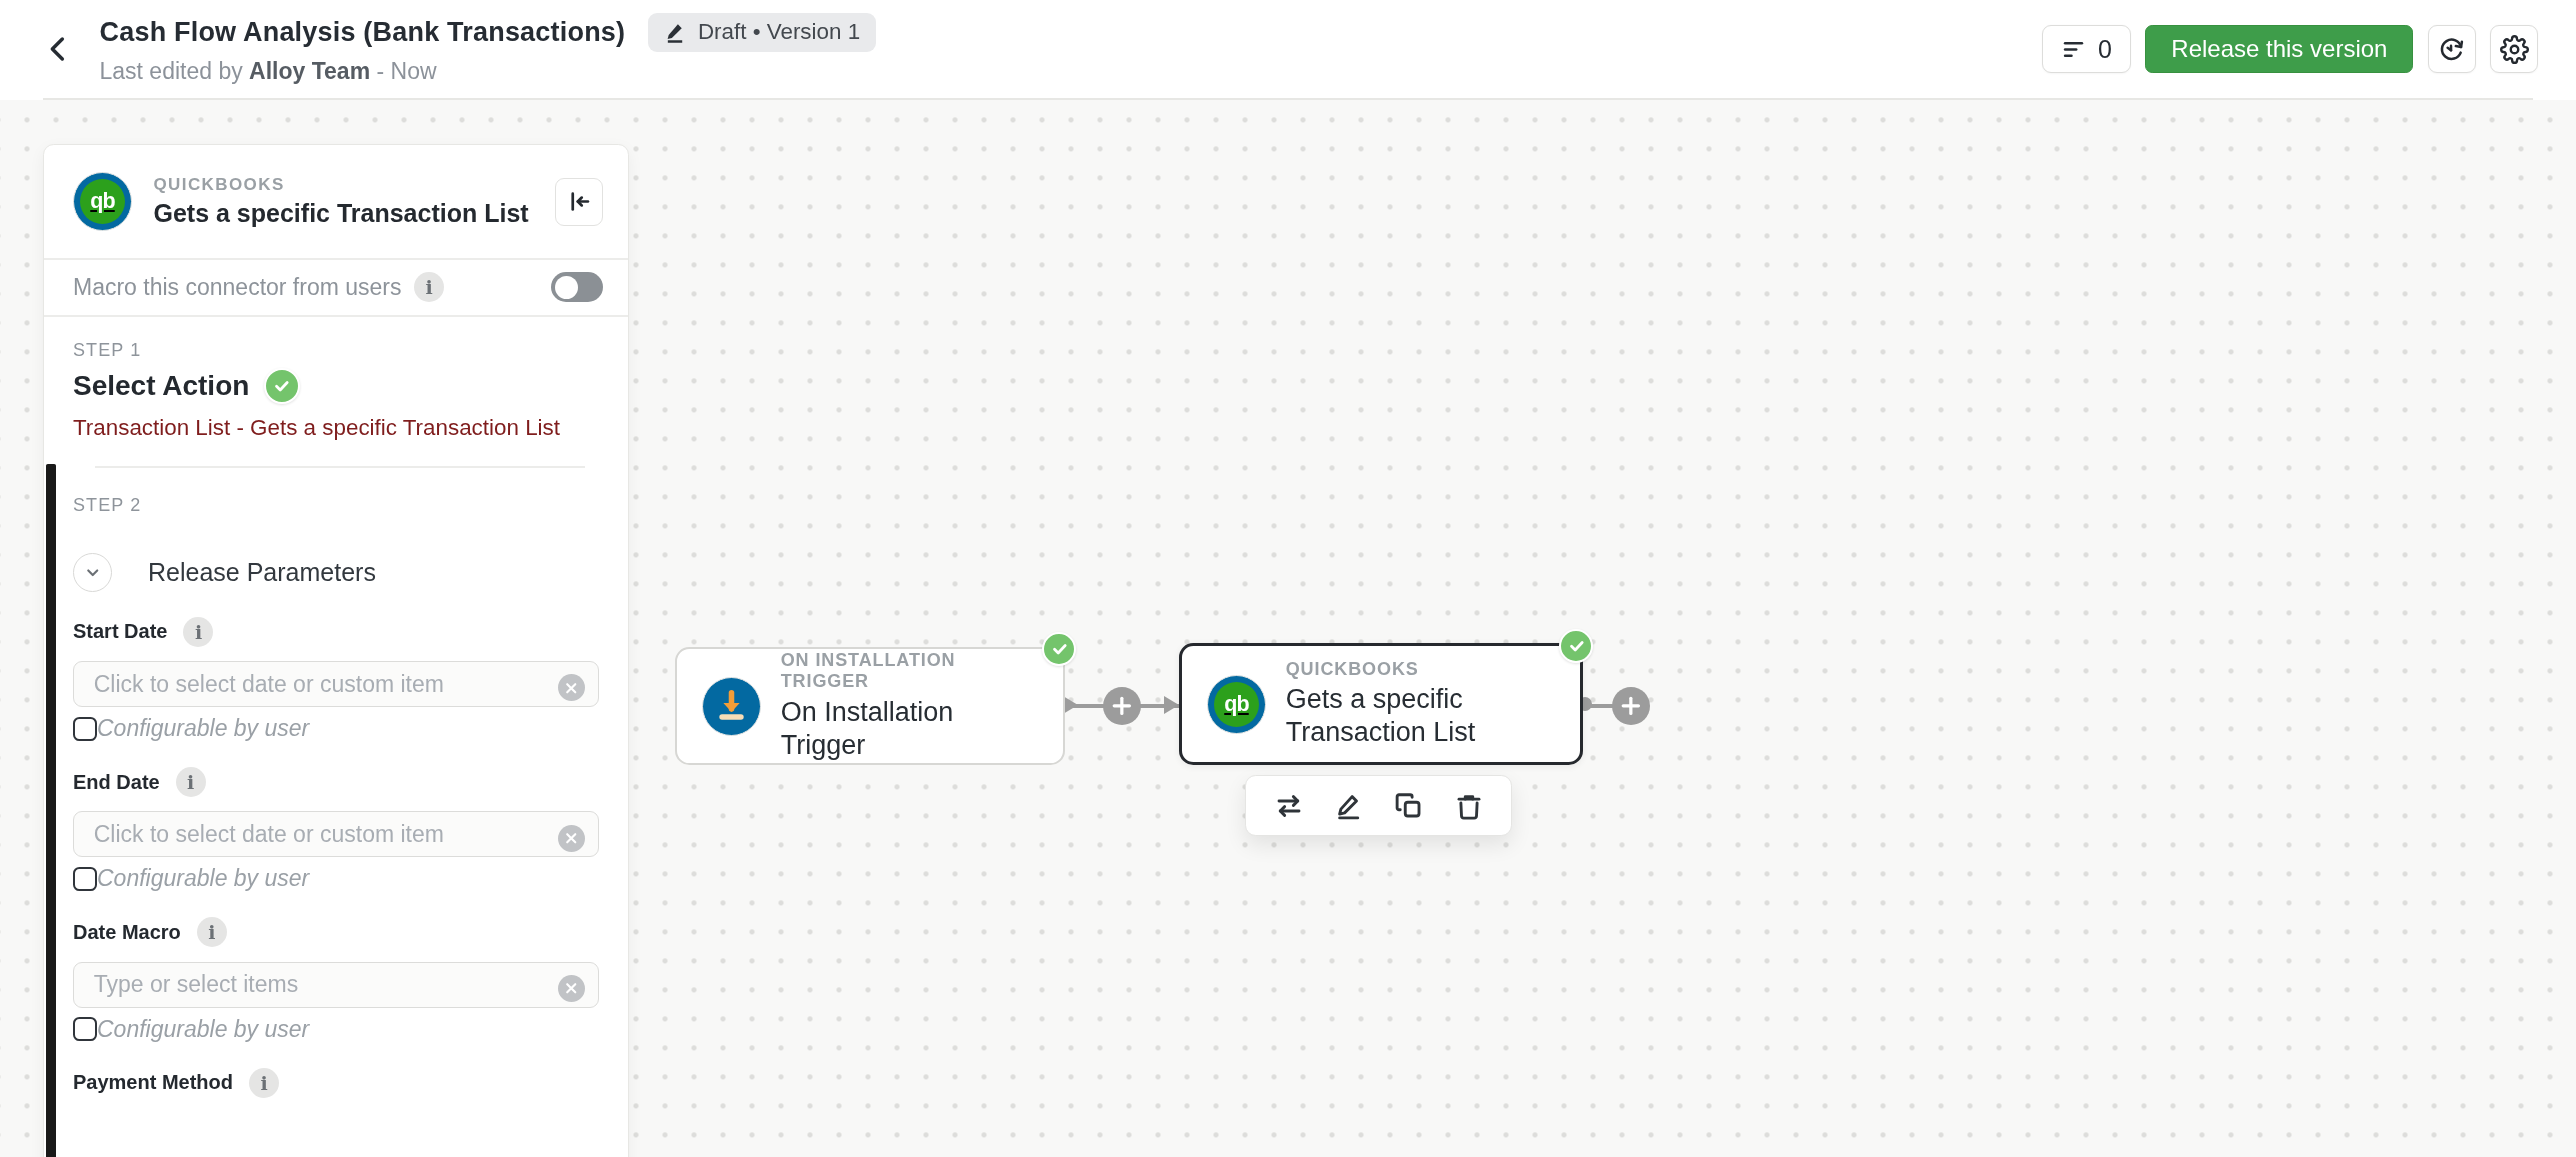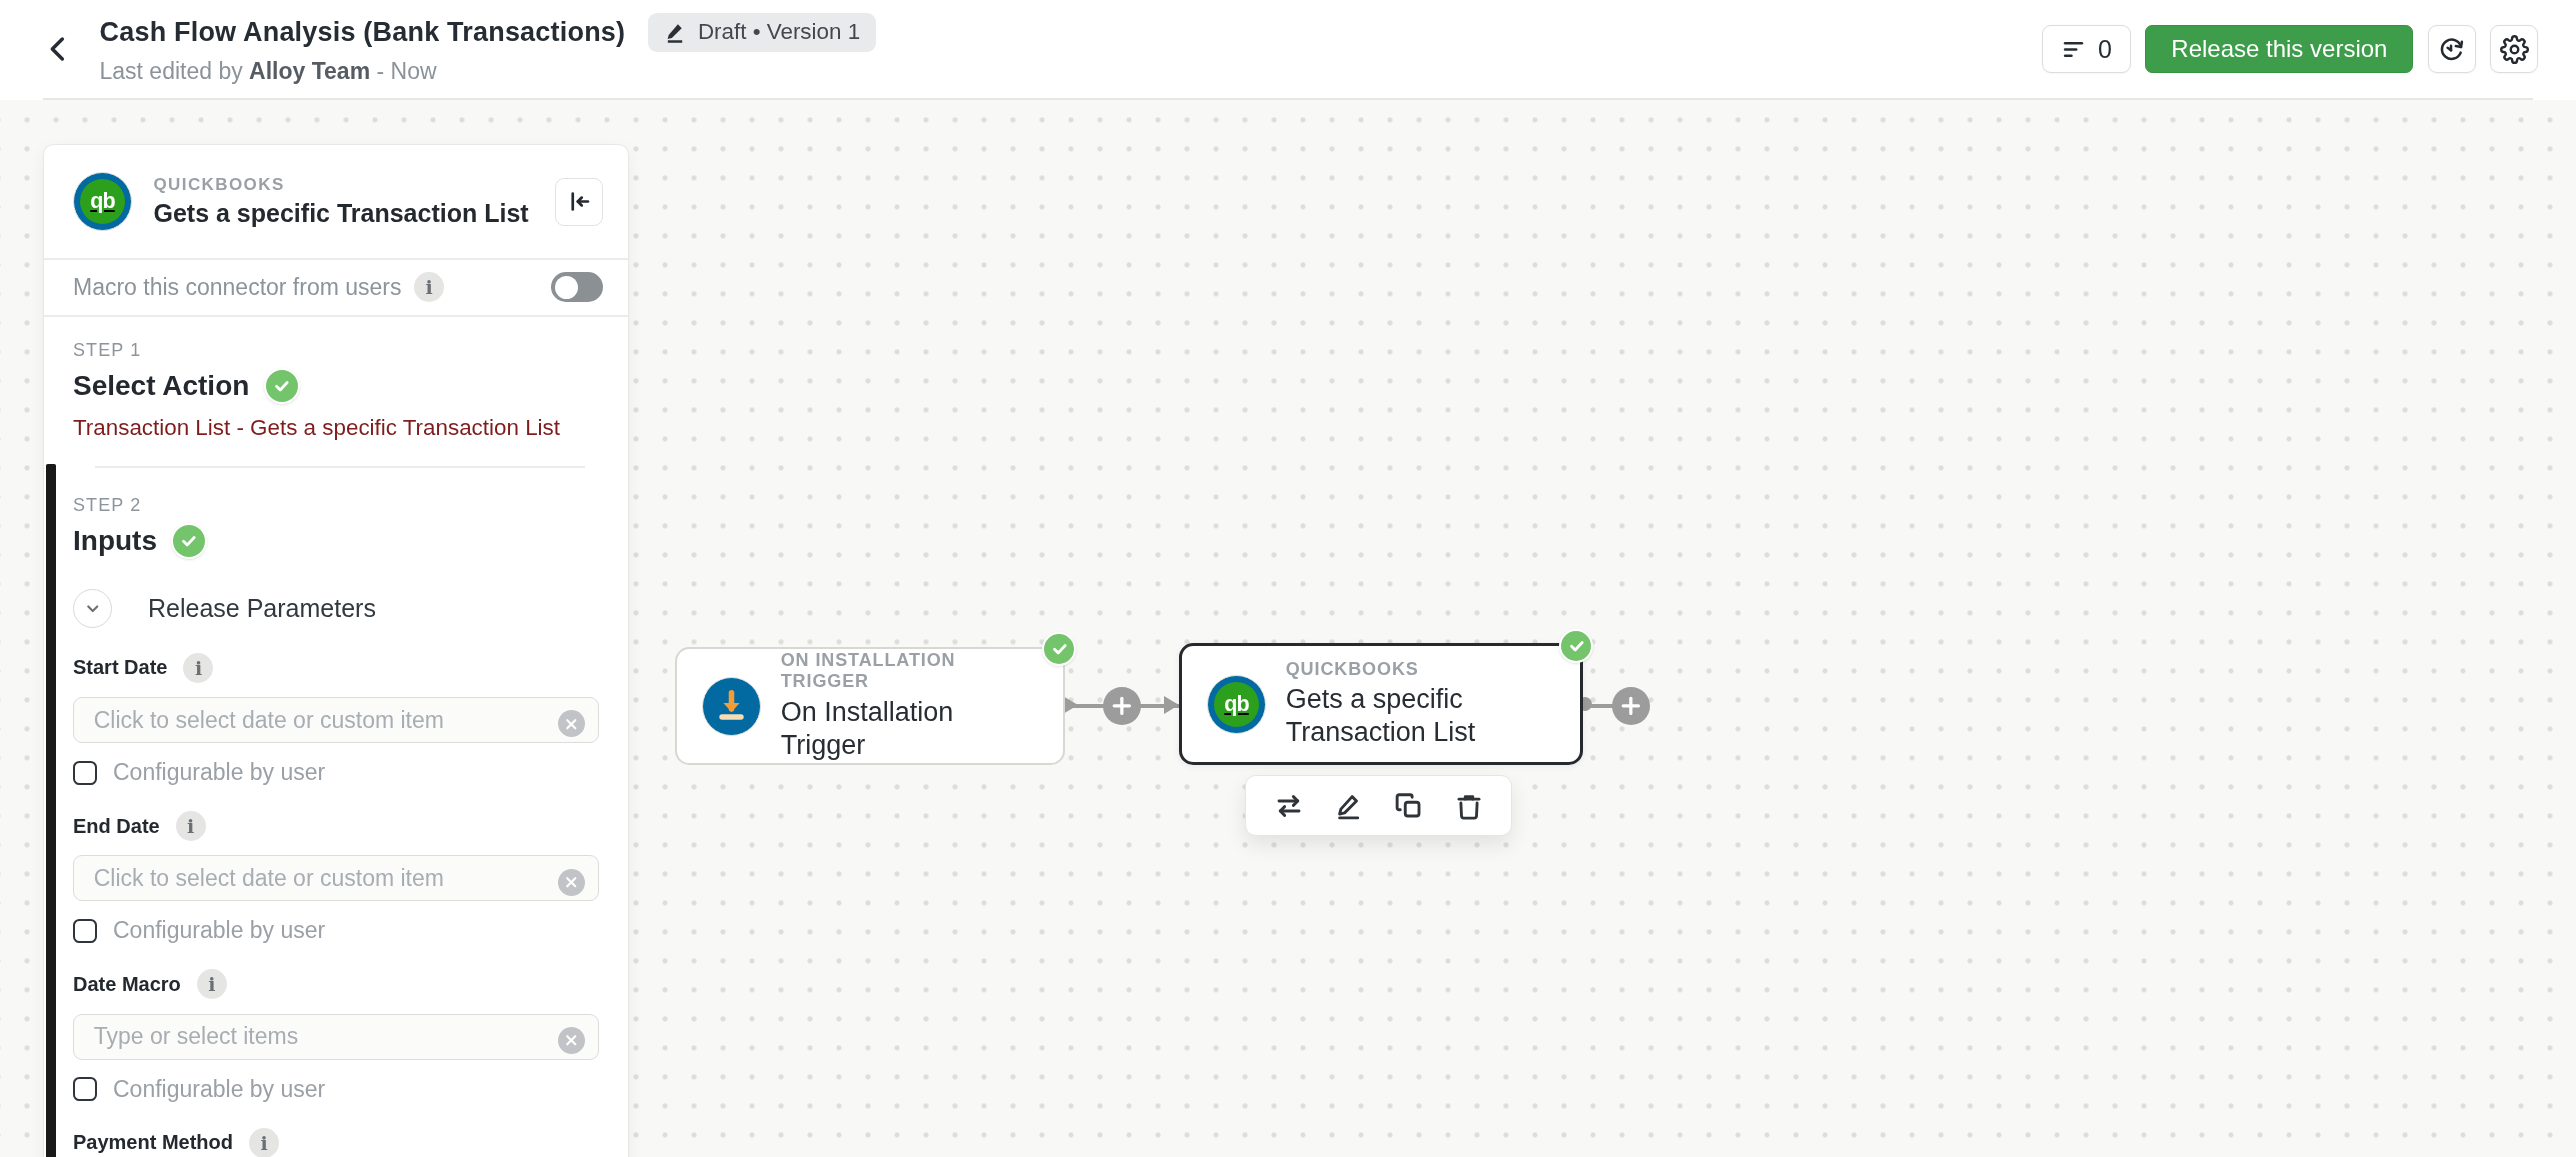--- a/index.html
+++ b/index.html
@@ -89,21 +89,21 @@
   .field { padding:25px 29px 0 29px; }
   .field-label-row { display:flex; align-items:center; gap:16px; margin-bottom:14.3px; }
   .field-label { font-size:20px; font-weight:700; color:#24292f; }
   .input-wrap { position:relative; }
   .input-wrap input { width:100%; height:46px; border:1.8px solid #dcdcda; border-radius:9px;
                       background:#fbfbfa; font-size:23px; color:#3a4046; padding:0 59px 0 19.7px;
                       outline:none; font-family:inherit; }
   .input-wrap input::placeholder { color:#a8adb3; }
   .clear-icon { position:absolute; right:14.3px; top:13.4px; width:27px; height:27px; border-radius:50%;
                 background:#c1c3c6; display:flex; align-items:center; justify-content:center; cursor:pointer; }
-  .check-row { display:flex; align-items:center; gap:16px; margin-top:16px; }
+  .check-row { display:flex; align-items:center; margin-top:8px;font-style:italic; }
   .checkbox { width:24px; height:24px; border:2.7px solid #30353b; border-radius:6.3px; background:#fff;
               cursor:pointer; flex:none; }
   .check-label { font-size:23px; color:#9aa0a6; }
 
   
   .node { position:absolute; background:#fff; border-radius:14.3px; display:flex; align-items:center;
           gap:19.7px; padding:0 25px; z-index:2; }
   .node-trigger { left:675px; top:547px; width:390px; height:118px; border:2.7px solid #d7d7d4; }
   .node-qb { left:1179px; top:543px; width:404px; height:122px; border:3.6px solid #26292e;
              box-shadow:0 1.8px 7.2px rgba(0,0,0,.06); }
@@ -308,28 +308,20 @@
               <polyline points="5.5 12.5 10 17 18.5 8"></polyline>
             </svg>
           </div>
         </div>
         <div class="step-desc">Transaction List - Gets a specific Transaction List</div>
         <div class="inset-hr"></div>
       </div>
 
       <div class="step-block" style="padding-top:11px;margin-top:16px;">
         <div class="step-eyebrow">STEP 2</div>
-        <div class="step-title-row">
-          <div class="step-title">Inputs</div>
-          <div class="check-badge">
-            <svg width="19.7" height="19.7" viewBox="0 0 24 24" fill="none" stroke="#fff" stroke-width="3.4" stroke-linecap="round" stroke-linejoin="round">
-              <polyline points="5.5 12.5 10 17 18.5 8"></polyline>
-            </svg>
-          </div>
-        </div>
       </div>
 
       <div class="opt-row">
         <div class="circle-chevron">
           <svg width="21.5" height="21.5" viewBox="0 0 24 24" fill="none" stroke="#6b7075" stroke-width="2.4" stroke-linecap="round" stroke-linejoin="round">
             <polyline points="7 9.5 12 14.5 17 9.5"></polyline>
           </svg>
         </div>
         <div class="opt-title">Release Parameters</div>
       </div>

